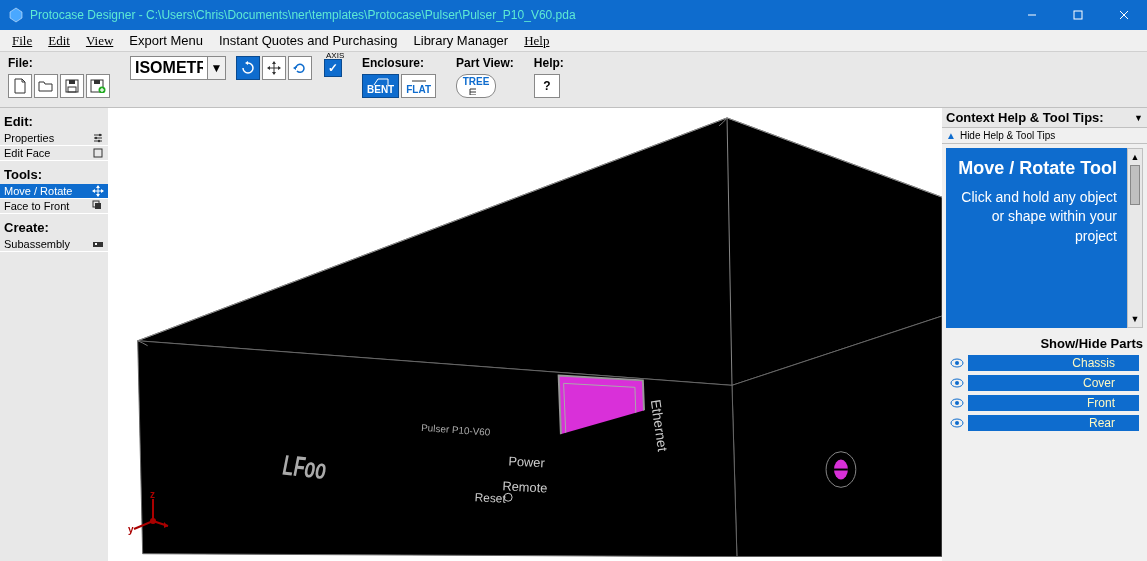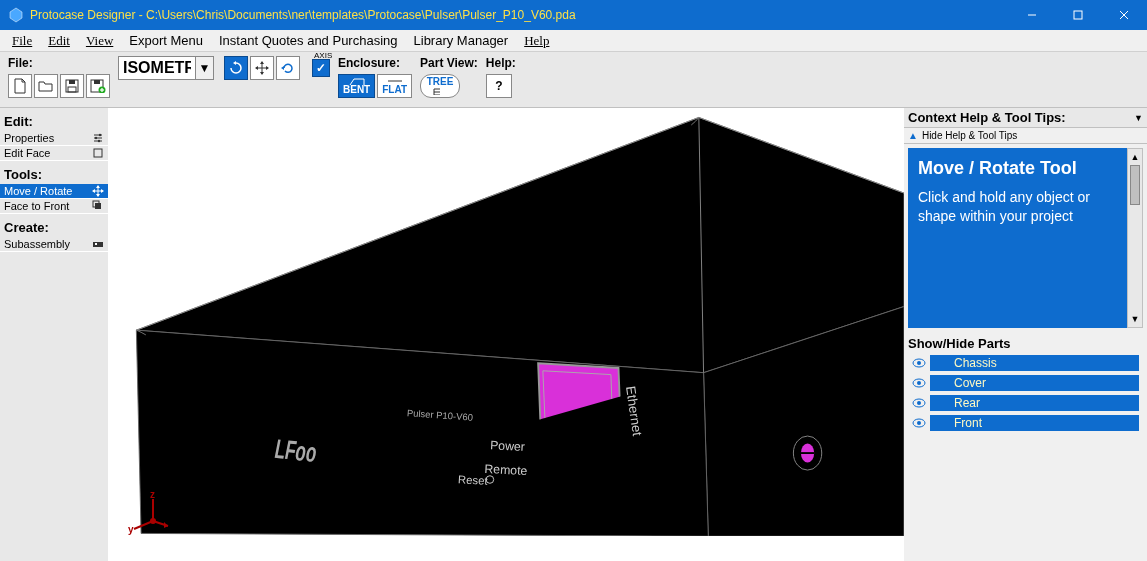--- a/index.html
+++ b/index.html
@@ -1,30 +1,30 @@
 <!DOCTYPE html>
 <html><head>
 <meta charset="utf-8">
 <style>
 * { box-sizing: border-box; margin: 0; padding: 0; font-family: 'Segoe UI', Tahoma, sans-serif; }
 body { width: 1147px; height: 561px; overflow: hidden; background: #f0f0f0; font-size: 12px; }
 
 
-.titlebar { height: 30px; background: #0e6cce; color: #fde047; display: flex; align-items: center; padding: 0 0 0 8px; }
+.titlebar { height: 30px; background: #0e6cce; color: #5eead4; display: flex; align-items: center; padding: 0 0 0 8px; }
 .titlebar .appicon { width: 16px; height: 16px; margin-right: 6px; }
 .titlebar .title { flex: 1; font-size: 12px; }
 .titlebar .winbtn { width: 46px; height: 30px; display: flex; align-items: center; justify-content: center; }
 
 
 .menubar { height: 22px; background: #f0f0f0; display: flex; align-items: center; padding: 0 4px; border-bottom: 1px solid #d0d0d0; }
 .menubar .menuitem { padding: 2px 8px; font-size: 13px; text-decoration: underline; text-decoration-color: transparent; }
 .menubar .menuitem .ul { text-decoration: underline; font-family: Liberation Serif, serif; }
 
 
-.toolbar { height: 56px; background: #e8e8e8; display: flex; align-items: flex-start; padding: 4px 8px; gap: 8px; border-bottom: 1px solid #c0c0c0; }
+.toolbar { height: 56px; background: #e8e8e8; display: flex; align-items: flex-start; padding: 4px 8px; gap: 20px; border-bottom: 1px solid #c0c0c0; }
 .toolgroup { display: flex; flex-direction: column; gap: 4px; }
 .toolgroup .label { font-size: 12px; font-weight: bold; }
 .toolgroup .row { display: flex; gap: 2px; align-items: center; }
 .tbtn { width: 24px; height: 24px; background: #fff; border: 1px solid #888; display: flex; align-items: center; justify-content: center; cursor: pointer; }
 .tbtn.blue { background: #0e6cce; border-color: #0a4a8f; }
 .tbtn.text { width: auto; padding: 2px 4px; font-size: 10px; font-weight: bold; color: #0e6cce; background: #fff; border: 1px solid #888; flex-direction: column; line-height: 1; }
 .tbtn.tree { width: 40px; border-radius: 11px; }
 .tbtn.q { width: 26px; padding: 0 6px; font-weight: bold; }
 .viewselect { height: 24px; border: 1px solid #888; display: flex; align-items: center; }
 .viewselect input { border: none; width: 76px; padding: 2px 4px; font-family: inherit; font-size: 16px; font-weight: bold; outline: none; }
@@ -43,21 +43,21 @@
 .leftbar .item { display: flex; align-items: center; justify-content: space-between; padding: 1px 4px; font-size: 11px; border-bottom: 1px solid #fff; }
 .leftbar .item.sel { background: #0e6cce; color: #fff; }
 .leftbar .item .ico { width: 12px; height: 12px; }
 
 
 .viewport { flex: 1; background: #fff; position: relative; overflow: hidden; }
 .enclosure { position:absolute; inset:0; }
 .axisindicator { position: absolute; left: 20px; bottom: 20px; width: 50px; height: 50px; }
 
 
-.rightbar { width: 243px; background: #f0f0f0; display: flex; flex-direction: column; }
+.rightbar { width: 205px; background: #f0f0f0; display: flex; flex-direction: column; text-align: right; }
 .rightbar .rtitle { font-weight: bold; font-size: 13px; padding: 2px 4px; background: #e8e8e8; border-bottom: 1px solid #c0c0c0; display: flex; justify-content: space-between; align-items: center; }
 .rightbar .collapse { font-size: 10px; padding: 2px 4px; display: flex; align-items: center; gap: 4px; border-bottom: 1px solid #c0c0c0; }
 .rightbar .helpbox { margin: 4px; height: 180px; display: flex; }
 .rightbar .helpcontent { flex: 1; background: #0e6cce; color: #fff; padding: 10px; overflow: hidden; }
 .rightbar .helpcontent h3 { font-size: 18px; font-weight: bold; margin-bottom: 8px; line-height: 1.2; }
 .rightbar .helpcontent p { font-size: 14px; line-height: 1.4; }
 .rightbar .helpscroll { width: 16px; background: #e8e8e8; border: 1px solid #c0c0c0; display: flex; flex-direction: column; }
 .rightbar .helpscroll .arr { height: 16px; display: flex; align-items: center; justify-content: center; font-size: 9px; }
 .rightbar .helpscroll .thumb { margin: 0 2px; height: 40px; background: #c0c0c0; border: 1px solid #888; }
 .rightbar .partsec { padding: 4px; }
@@ -379,28 +379,28 @@
             </span>
             <span class="plabel">Cover</span>
           </div>
           <div class="partrow">
             <span class="eye">
               <svg width="14" height="10">
                 <ellipse cx="7" cy="5" rx="6" ry="4" fill="none" stroke="#0e6cce" stroke-width="1"></ellipse>
                 <circle cx="7" cy="5" r="2" fill="#0e6cce"></circle>
               </svg>
             </span>
-            <span class="plabel">Rear</span>
+            <span class="plabel">Front</span>
           </div>
           <div class="partrow">
             <span class="eye">
               <svg width="14" height="10">
                 <ellipse cx="7" cy="5" rx="6" ry="4" fill="none" stroke="#0e6cce" stroke-width="1"></ellipse>
                 <circle cx="7" cy="5" r="2" fill="#0e6cce"></circle>
               </svg>
             </span>
-            <span class="plabel">Front</span>
+            <span class="plabel">Rear</span>
           </div>
         </div>
     </div>
   </div>
 
 </div>
 
 </body></html>

